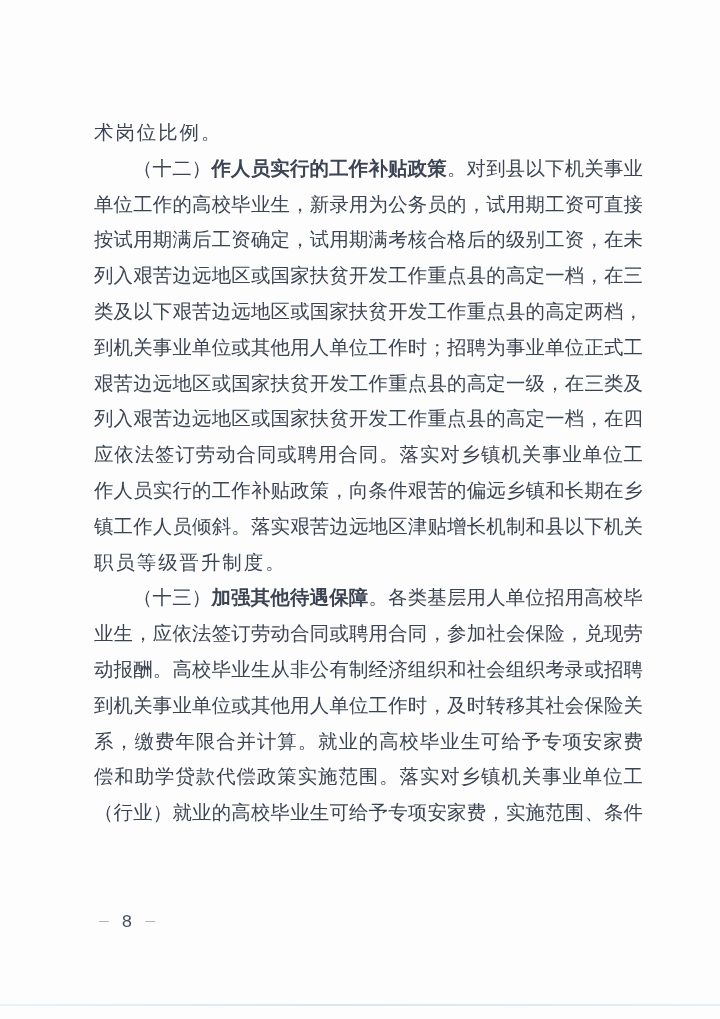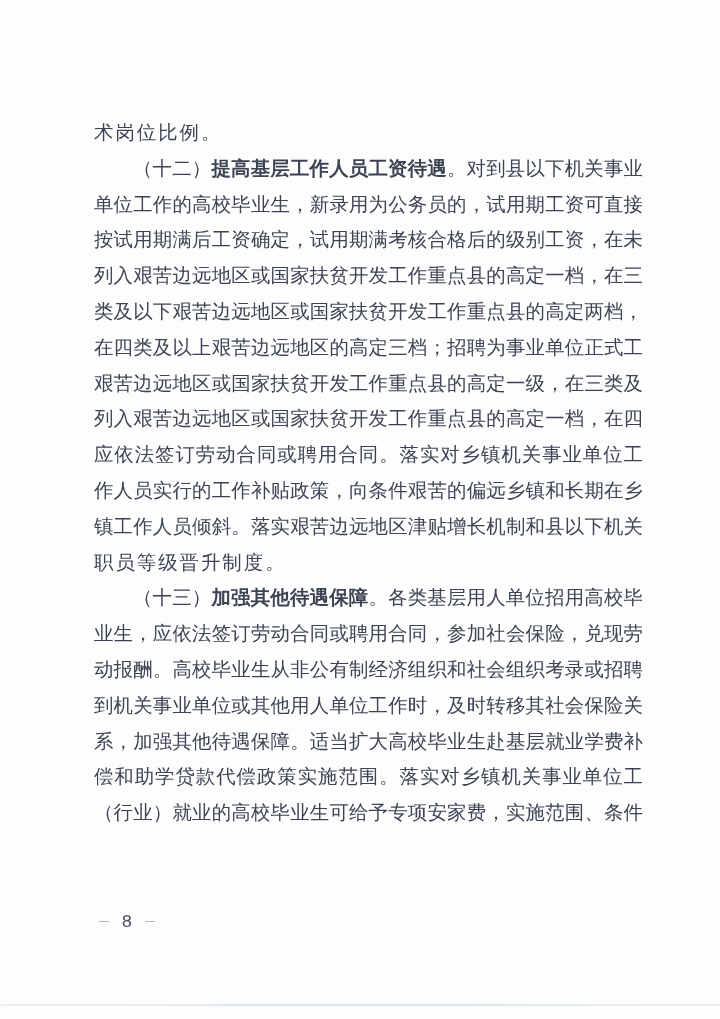--- a/index.html
+++ b/index.html
@@ -66,41 +66,41 @@
 </style>
 </head>
 <body>
 
 <div class="page">
 
   <div class="text-block">
 
     <div class="line end"><span>术岗位比例。</span></div>
 
-    <div class="line fill indent"><span>（十二）</span><span class="bold">提高基层工作人员工资待遇</span><span>。对到县以下机关事业</span></div>
+    <div class="line fill indent"><span>（十二）</span><span class="bold">作人员实行的工作补贴政策</span><span>。对到县以下机关事业</span></div>
 
     <div class="line fill"><span>单位工作的高校毕业生，新录用为公务员的，试用期工资可直接</span></div>
     <div class="line fill"><span>按试用期满后工资确定，试用期满考核合格后的级别工资，在未</span></div>
     <div class="line fill"><span>列入艰苦边远地区或国家扶贫开发工作重点县的高定一档，在三</span></div>
     <div class="line fill"><span>类及以下艰苦边远地区或国家扶贫开发工作重点县的高定两档，</span></div>
-    <div class="line fill"><span>在四类及以上艰苦边远地区的高定三档；招聘为事业单位正式工</span></div>
+    <div class="line fill"><span>到机关事业单位或其他用人单位工作时；招聘为事业单位正式工</span></div>
     <div class="line fill"><span>艰苦边远地区或国家扶贫开发工作重点县的高定一级，在三类及</span></div>
     <div class="line fill"><span>列入艰苦边远地区或国家扶贫开发工作重点县的高定一档，在四</span></div>
     <div class="line fill"><span>应依法签订劳动合同或聘用合同。落实对乡镇机关事业单位工</span></div>
     <div class="line fill"><span>作人员实行的工作补贴政策，向条件艰苦的偏远乡镇和长期在乡</span></div>
     <div class="line fill"><span>镇工作人员倾斜。落实艰苦边远地区津贴增长机制和县以下机关</span></div>
 
     <div class="line end"><span>职员等级晋升制度。</span></div>
 
     <div class="line fill indent"><span>（十三）</span><span class="bold">加强其他待遇保障</span><span>。各类基层用人单位招用高校毕</span></div>
 
     <div class="line fill"><span>业生，应依法签订劳动合同或聘用合同，参加社会保险，兑现劳</span></div>
     <div class="line fill"><span>动报酬。高校毕业生从非公有制经济组织和社会组织考录或招聘</span></div>
     <div class="line fill"><span>到机关事业单位或其他用人单位工作时，及时转移其社会保险关</span></div>
-    <div class="line fill"><span>系，加强其他待遇保障。适当扩大高校毕业生赴基层就业学费补</span></div>
+    <div class="line fill"><span>系，缴费年限合并计算。就业的高校毕业生可给予专项安家费</span></div>
     <div class="line fill"><span>偿和助学贷款代偿政策实施范围。落实对乡镇机关事业单位工</span></div>
     <div class="line fill"><span>（行业）就业的高校毕业生可给予专项安家费，实施范围、条件</span></div>
 
   </div>
 
   <div class="footer">
     <span class="dash">—</span>
     <span class="pagenum">8</span>
     <span class="dash">—</span>
   </div>

